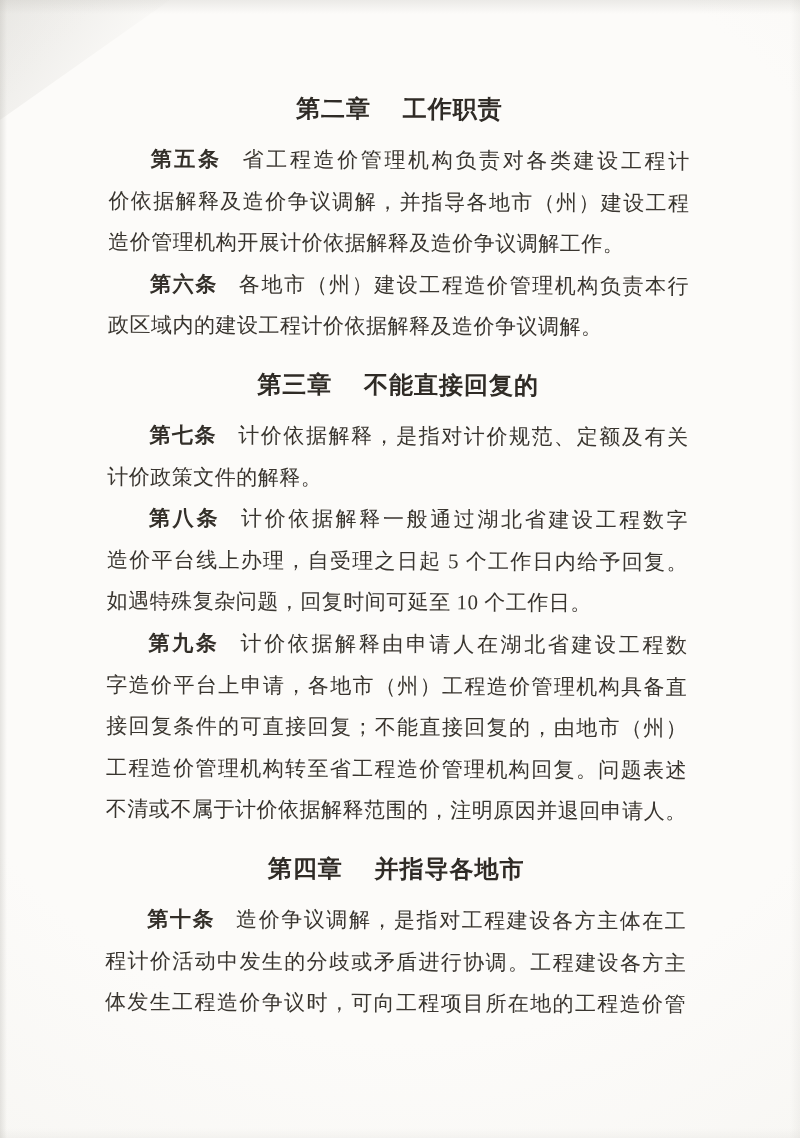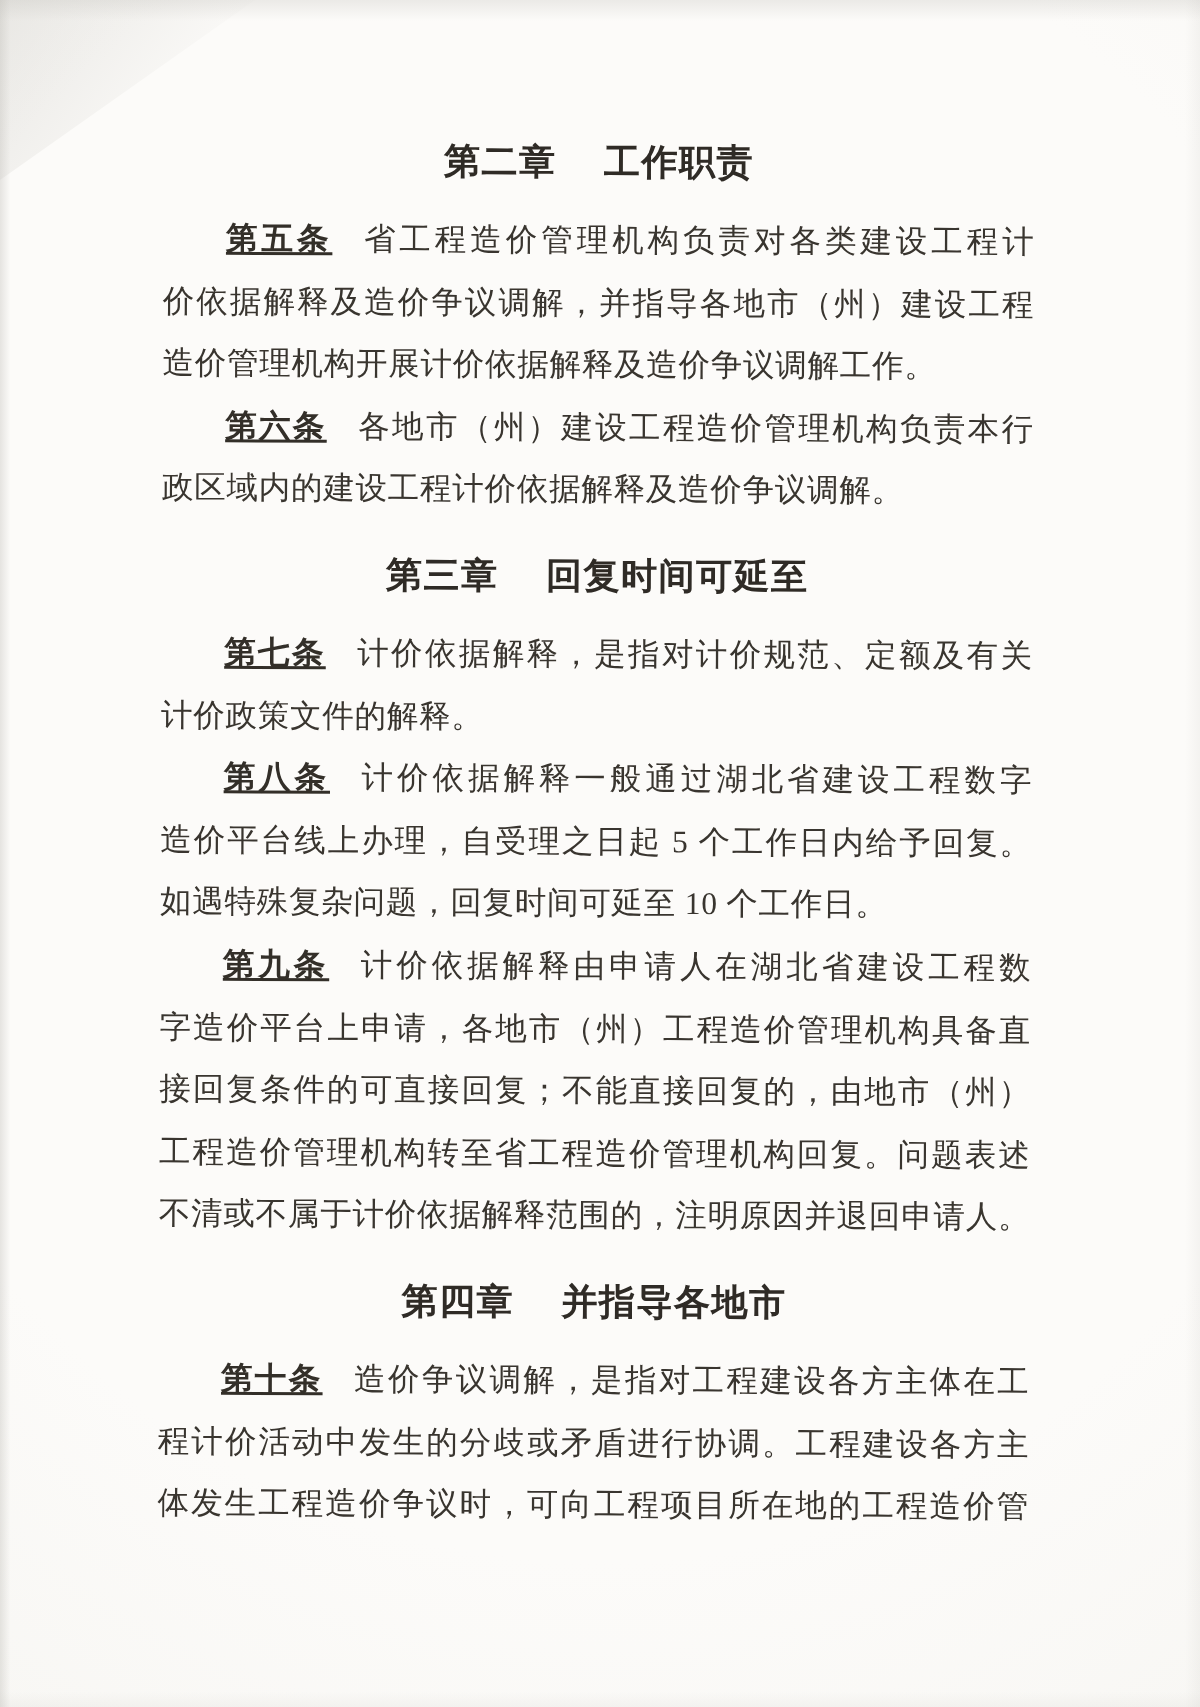--- a/index.html
+++ b/index.html
@@ -59,21 +59,20 @@
     text-align: justify;
     text-align-last: justify;
     letter-spacing: 0.5px;
   }
   .line.indent { text-indent: 2em; }
   .line.end { text-align-last: left; }
   .lbl {
     font-weight: bold;
     margin-right: 1em;
     color: #332f29;
-    text-decoration: underline;
   }
 </style>
 </head>
 <body>
 
 <div class="page">
   <div class="content">
 
     <section>
       <h2 class="chap">
@@ -91,21 +90,21 @@
         <div class="line indent">
           <span class="lbl">第六条</span><span>各地市（州）建设工程造价管理机构负责本行</span>
         </div>
         <div class="line end">政区域内的建设工程计价依据解释及造价争议调解。</div>
       </div>
     </section>
 
     <section>
       <h2 class="chap">
         <span>第三章</span>
-        <span class="ct">回复时间可延至</span>
+        <span class="ct">不能直接回复的</span>
       </h2>
       <div class="para">
         <div class="line indent">
           <span class="lbl">第七条</span><span>计价依据解释，是指对计价规范、定额及有关</span>
         </div>
         <div class="line end">计价政策文件的解释。</div>
       </div>
       <div class="para">
         <div class="line indent">
           <span class="lbl">第八条</span><span>计价依据解释一般通过湖北省建设工程数字</span>

